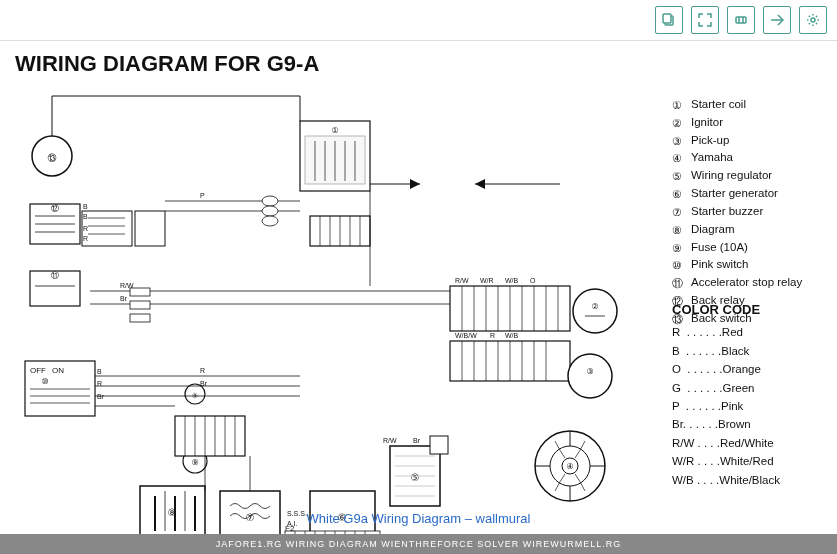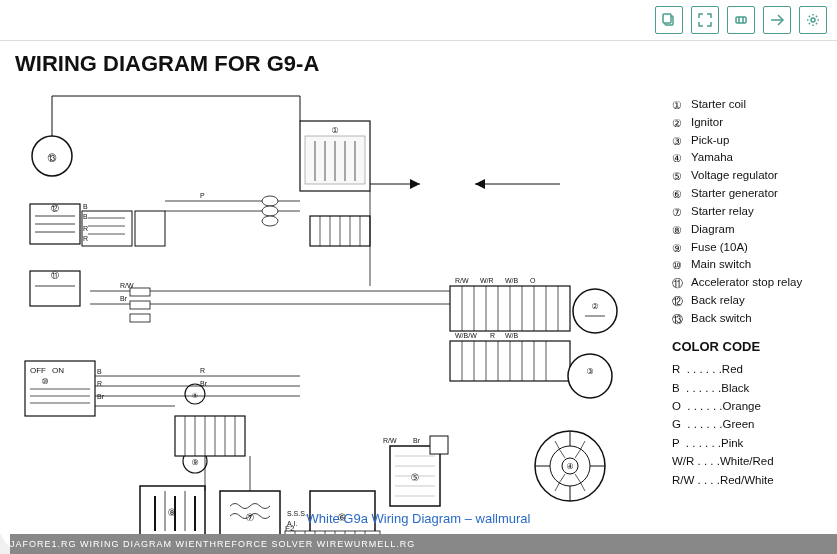--- a/index.html
+++ b/index.html
@@ -104,27 +104,26 @@
       top: 40px;
       left: 0;
       width: 680px;
       height: 470px;
     }
     .bottom-bar {
       height: 20px;
       background: #888;
       display: flex;
       align-items: center;
-      justify-content: flex-start;
+      justify-content: center;
       font-size: 9px;
       color: white;
       letter-spacing: 1px;
       overflow: hidden;
       white-space: nowrap;
-      margin-left: 10px;
     }
   </style>
 </head>
 <body>
 
 <div class="main-container">
 
   <div class="toolbar">
     <button class="toolbar-btn" title="Copy">
       <svg width="14" height="14" viewBox="0 0 14 14" fill="none" stroke="#4a9d8f" stroke-width="1.5">
@@ -399,41 +398,41 @@
       <div class="legend-item">
         <span class="legend-num">③</span>
         <span>Pick-up</span>
       </div>
       <div class="legend-item">
         <span class="legend-num">④</span>
         <span>Yamaha</span>
       </div>
       <div class="legend-item">
         <span class="legend-num">⑤</span>
-        <span>Voltage regulator</span>
+        <span>Wiring regulator</span>
       </div>
       <div class="legend-item">
         <span class="legend-num">⑥</span>
         <span>Starter generator</span>
       </div>
       <div class="legend-item">
         <span class="legend-num">⑦</span>
-        <span>Starter relay</span>
+        <span>Starter buzzer</span>
       </div>
       <div class="legend-item">
         <span class="legend-num">⑧</span>
         <span>Diagram</span>
       </div>
       <div class="legend-item">
         <span class="legend-num">⑨</span>
         <span>Fuse (10A)</span>
       </div>
       <div class="legend-item">
         <span class="legend-num">⑩</span>
-        <span>Main switch</span>
+        <span>Pink switch</span>
       </div>
       <div class="legend-item">
         <span class="legend-num">⑪</span>
         <span>Accelerator stop relay</span>
       </div>
       <div class="legend-item">
         <span class="legend-num">⑫</span>
         <span>Back relay</span>
       </div>
       <div class="legend-item">
@@ -443,22 +442,24 @@
     </div>
 
     <div class="color-code">
       <div class="color-code-title">COLOR CODE</div>
       <div style="font-size:11.5px; line-height:1.6;">
         <div>R &nbsp;. . . . . .Red</div>
         <div>B &nbsp;. . . . . .Black</div>
         <div>O &nbsp;. . . . . .Orange</div>
         <div>G &nbsp;. . . . . .Green</div>
         <div>P &nbsp;. . . . . .Pink</div>
+        <div>Br. . . . . .Brown</div>
+        <div>R/W . . . .Red/White</div>
         <div>W/R . . . .White/Red</div>
-        <div>R/W . . . .Red/White</div>
+        <div>W/B . . . .White/Black</div>
       </div>
     </div>
 
     <div class="caption">White G9a Wiring Diagram – wallmural</div>
   </div>
 
   <div class="bottom-bar">
     <span>JAFORE1.RG WIRING DIAGRAM WIENTHREFORCE SOLVER WIREWURMELL.RG</span>
   </div>
 </div>

